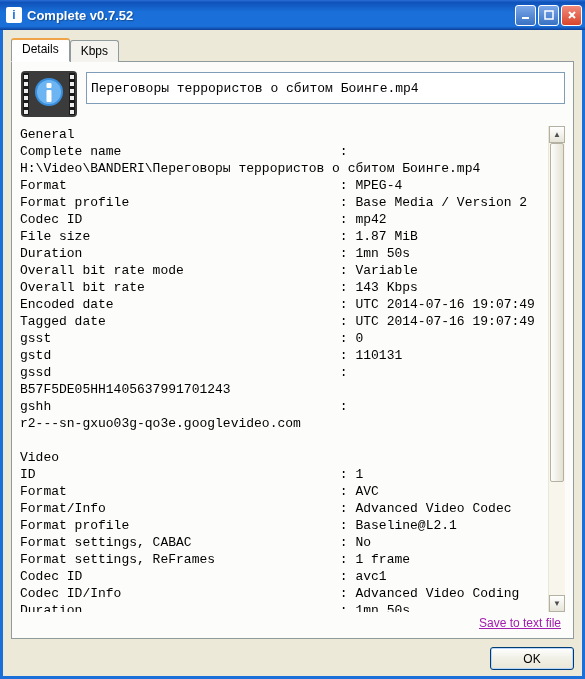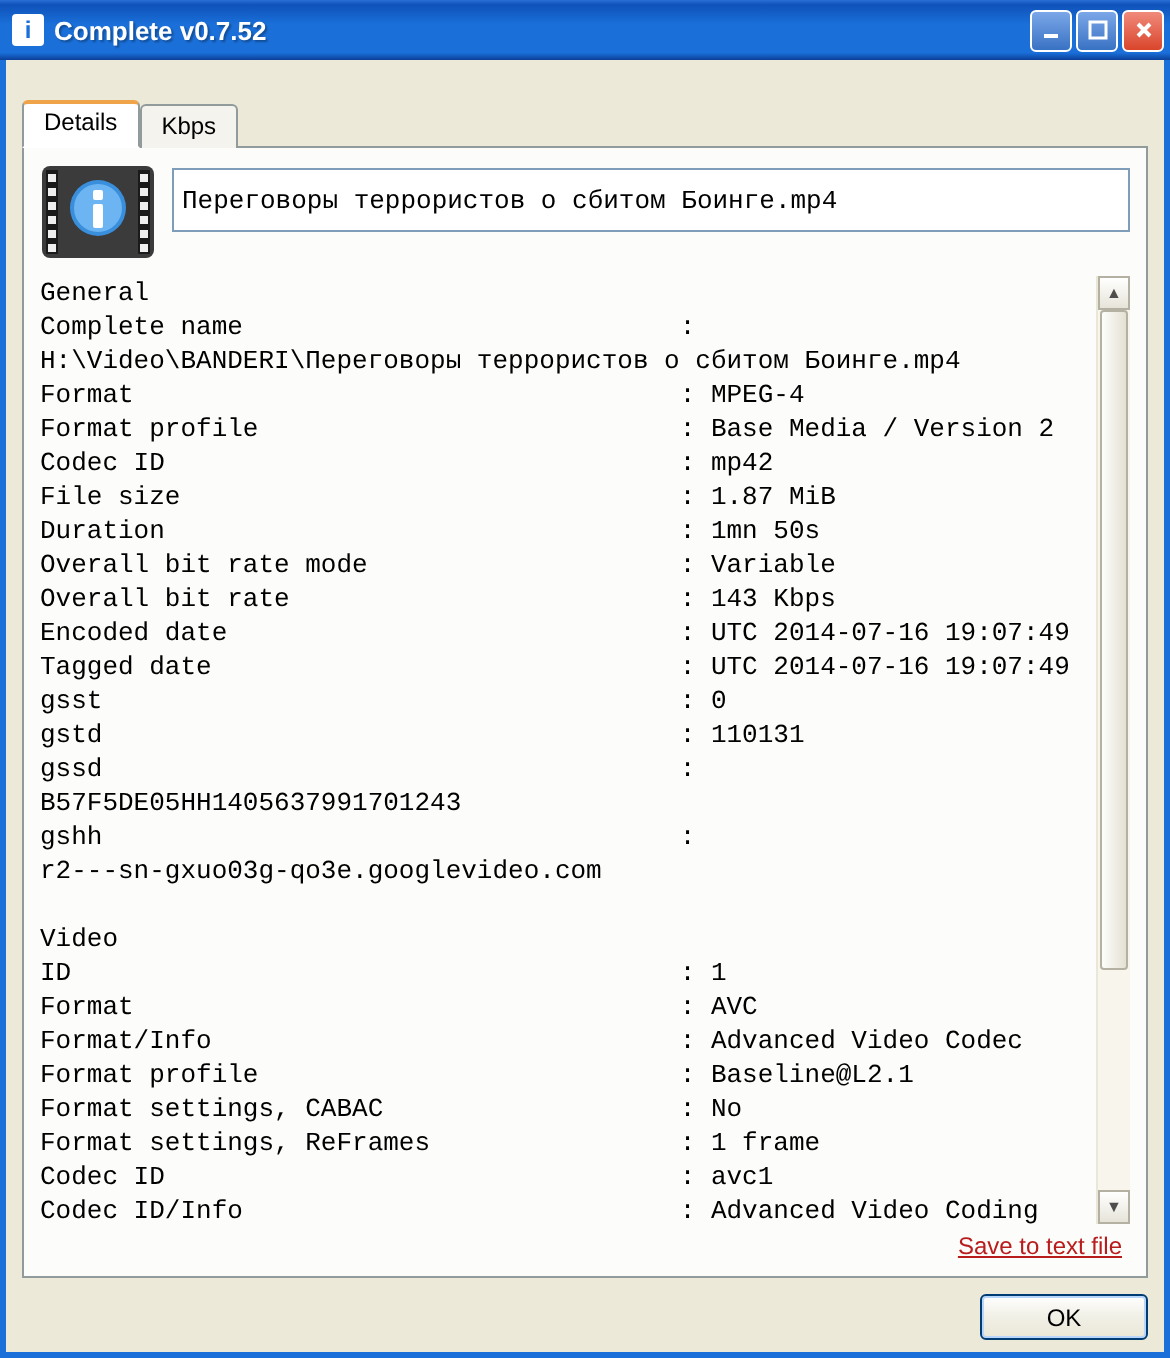--- a/index.html
+++ b/index.html
@@ -48,21 +48,21 @@
   }
   .win-btn.close { background: linear-gradient(to bottom,#f08a7b,#d9452b); }
   .win-btn svg { width: 10px; height: 10px; }
 
   .client {
     background: #ece9d8;
     border-left: 3px solid #1a6fd8;
     border-right: 3px solid #1a6fd8;
     border-bottom: 3px solid #1a6fd8;
     height: 649px;
-    padding: 20px 8px 6px 8px;
+    padding: 8px 8px 6px 8px;
     display: flex;
     flex-direction: column;
   }
 
   .tabs {
     display: flex;
     position: relative;
     z-index: 2;
     margin-bottom: -1px;
   }
@@ -156,21 +156,21 @@
     background: linear-gradient(to right,#fdfdfb,#e4e1d3);
     border: 1px solid #b4b1a3;
     border-radius: 2px;
   }
 
   .linkrow {
     text-align: right;
     padding: 4px 4px 0 0;
   }
   .linkrow a {
-    color: #b91c1c;
+    color: #a21caf;
     text-decoration: underline;
     font-size: 12px;
     cursor: pointer;
     margin-top: 40px;
   }
 
   .btnrow {
     display: flex;
     justify-content: flex-end;
     padding-top: 8px;

